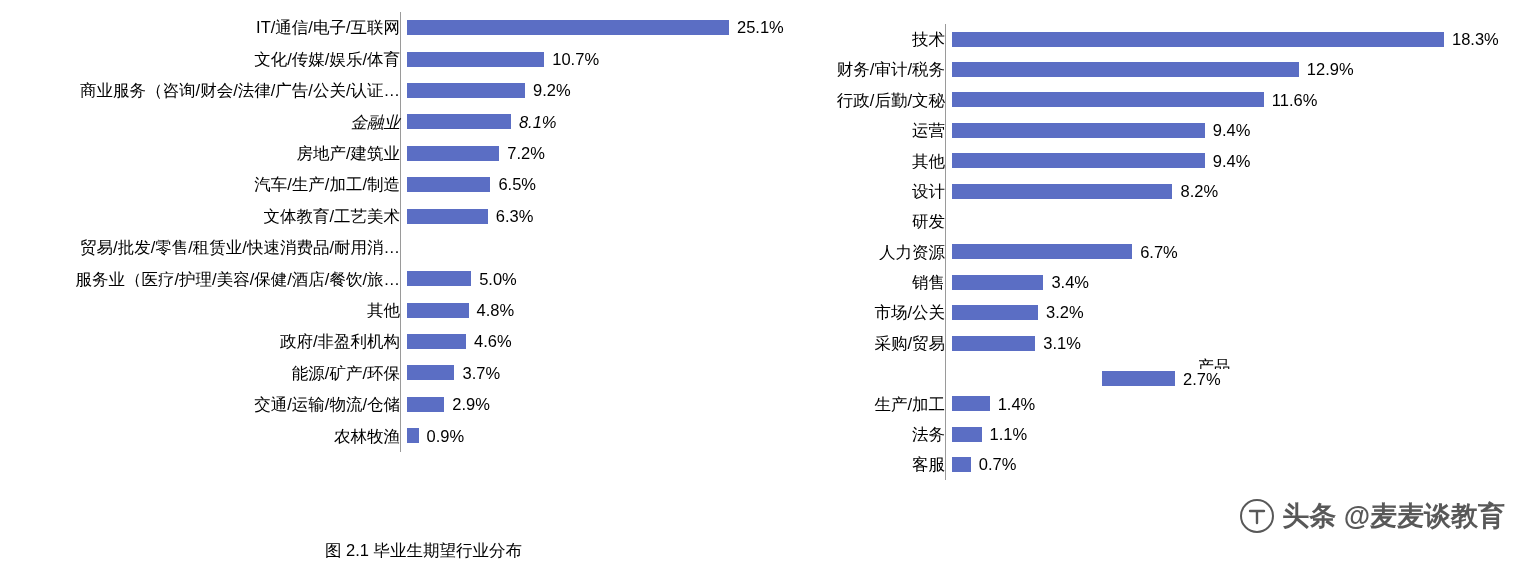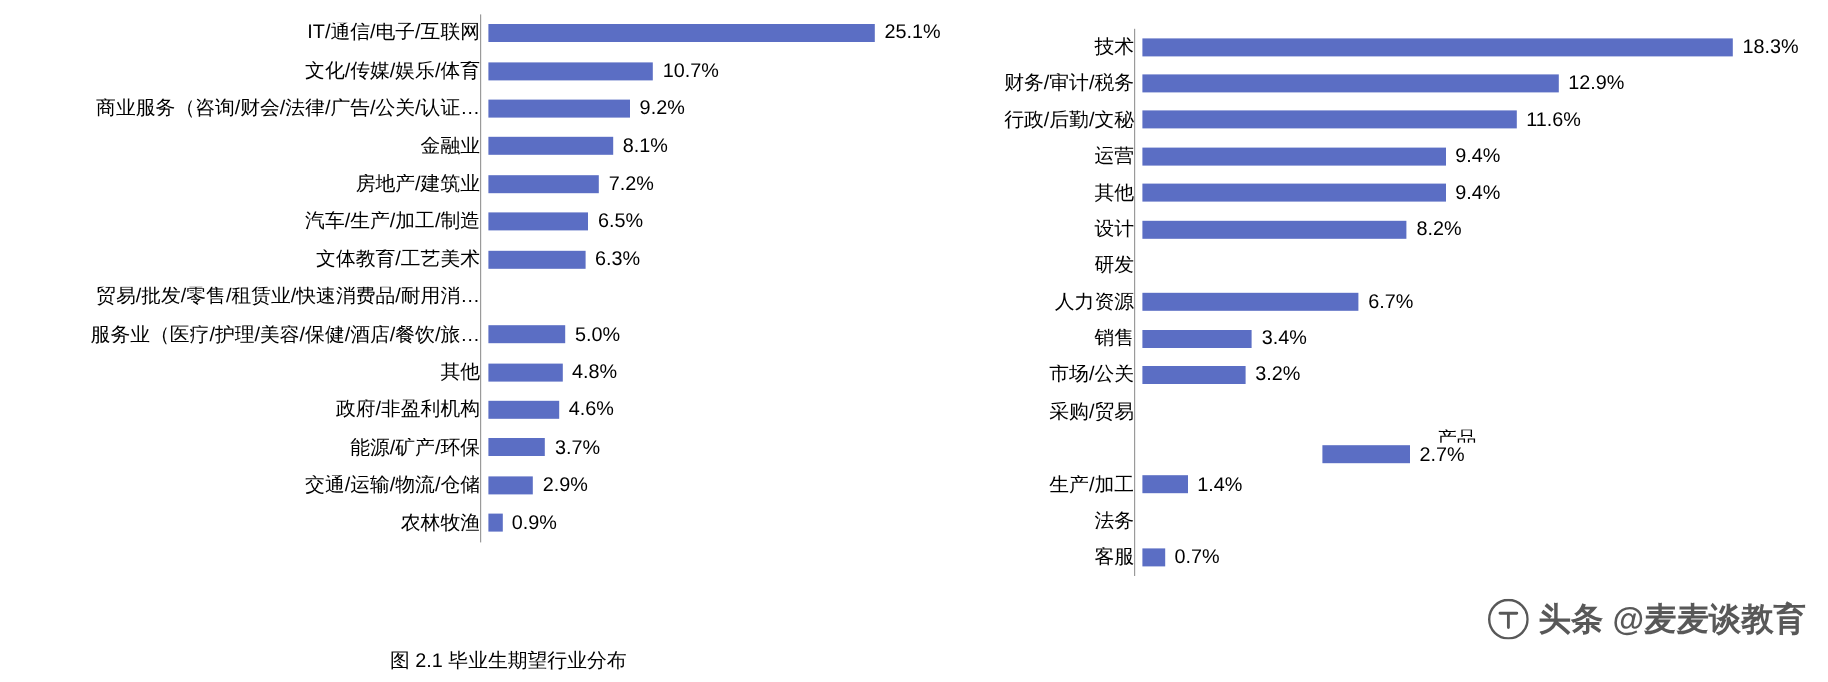--- a/index.html
+++ b/index.html
@@ -133,21 +133,21 @@
             <div class="bar-value">10.7%</div>
           </div>
         </div>
         <div class="row" style="height: 31.4px;">
           <div class="row-label">商业服务（咨询/财会/法律/广告/公关/认证…</div>
           <div class="bar-area">
             <div class="bar" style="width: 118.024px; background: rgb(91, 110, 196);"></div>
             <div class="bar-value">9.2%</div>
           </div>
         </div>
-        <div class="row" style="height: 31.4px;">
+        <div class="row" style="height: 31.4px; font-style: italic;">
           <div class="row-label">金融业</div>
           <div class="bar-area">
             <div class="bar" style="width: 103.912px; background: rgb(91, 110, 196);"></div>
             <div class="bar-value">8.1%</div>
           </div>
         </div>
         <div class="row" style="height: 31.4px;">
           <div class="row-label">房地产/建筑业</div>
           <div class="bar-area">
             <div class="bar" style="width: 92.3665px; background: rgb(91, 110, 196);"></div>
@@ -281,37 +281,45 @@
         </div>
         <div class="row" style="height: 30.4px;">
           <div class="row-label">市场/公关</div>
           <div class="bar-area">
             <div class="bar" style="width: 86.0328px; background: rgb(91, 110, 196);"></div>
             <div class="bar-value">3.2%</div>
           </div>
         </div>
         <div class="row" style="height: 30.4px;">
           <div class="row-label">采购/贸易</div>
+          <div class="bar-area">
+            <div class="bar" style="width: 83.3443px; background: rgb(91, 110, 196);"></div>
+            <div class="bar-value">3.1%</div>
+          </div>
         </div>
         <div class="row" style="height: 30.4px; flex-direction: column;">
           <div class="row-label">产品</div>
           <div class="bar-area">
             <div class="bar" style="width: 72.5902px; background: rgb(91, 110, 196);"></div>
             <div class="bar-value">2.7%</div>
           </div>
         </div>
         <div class="row" style="height: 30.4px;">
           <div class="row-label">生产/加工</div>
           <div class="bar-area">
             <div class="bar" style="width: 37.6393px; background: rgb(91, 110, 196);"></div>
             <div class="bar-value">1.4%</div>
           </div>
         </div>
         <div class="row" style="height: 30.4px;">
           <div class="row-label">法务</div>
+          <div class="bar-area">
+            <div class="bar" style="width: 29.5738px; background: rgb(91, 110, 196);"></div>
+            <div class="bar-value">1.1%</div>
+          </div>
         </div>
         <div class="row" style="height: 30.4px;">
           <div class="row-label">客服</div>
           <div class="bar-area">
             <div class="bar" style="width: 18.8197px; background: rgb(91, 110, 196);"></div>
             <div class="bar-value">0.7%</div>
           </div>
         </div>
       </div>
 

